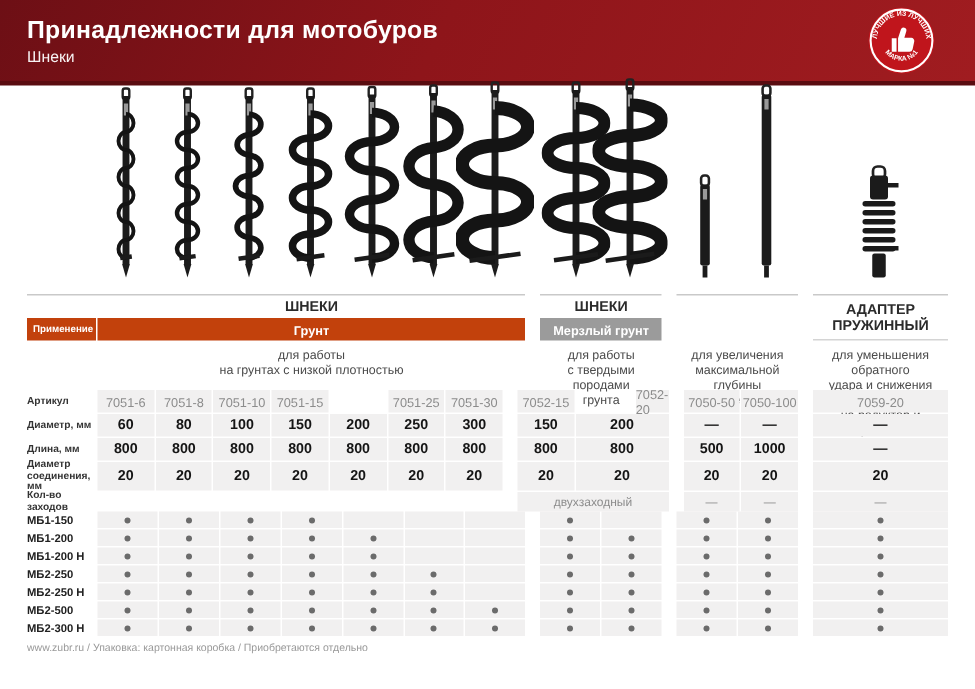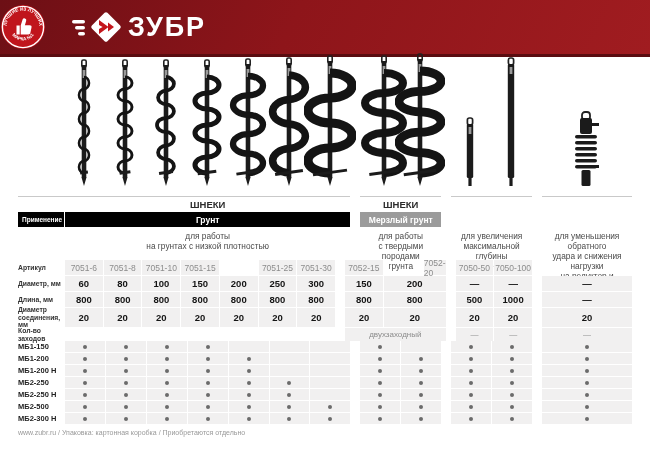--- a/index.html
+++ b/index.html
@@ -27,21 +27,21 @@
     grid-template-columns: 46px repeat(7, 1fr) 8px 1fr 1fr 8px 1fr 1fr 8px 90px; }
 
   
   #hdr { grid-template-rows: 1px 13px 15px 30px; row-gap: 1px; margin-top: 1px; }
   .seg-line { background: #c9c9c9; height: 1px; align-self: start; }
   .g-title { font-size: 9.5px; font-weight: bold; color: #2b2b2b; text-align: center;
     display: flex; align-items: center; justify-content: center; white-space: pre-line; line-height: 11px; }
   .g-title.tall { border-bottom: 1px solid #d4d4d4; }
   .g-tag { color: #fff; font-size: 8.5px; font-weight: bold; display: flex;
     align-items: center; justify-content: center; }
-  .g-tag.dark { background: #000000; }
+  .g-tag.dark { background: #c2410c; }
   .g-tag.gray { background: #9b9b9b; }
   .g-tag.app { justify-content: flex-start; padding-left: 4px; font-size: 6.5px; }
   .g-desc { font-size: 8.3px; color: #4a4a4a; text-align: center; white-space: pre-line;
     line-height: 10px; padding-top: 3px; }
 
   
   #spec { grid-template-rows: 15px 15px 15px 19px 13px; row-gap: 1px; margin-top: 2px; }
   .s-label { font-size: 6.8px; font-weight: bold; color: #333; display: flex; align-items: center;
     line-height: 7.5px; white-space: pre-line; }
   .cell { background: #f1f0f0; display: flex; align-items: center; justify-content: center; }
@@ -55,47 +55,40 @@
   #compat { grid-template-rows: repeat(7, 11px); row-gap: 1px; }
   .c-model { font-size: 7.5px; font-weight: bold; color: #222; display: flex; align-items: center; }
   .c-dot { width: 4px; height: 4px; border-radius: 50%; background: #6b6b6b; }
 
   .footer { font-size: 7px; color: #999; margin: 5px 0 0 18px; }
 </style>
 </head>
 <body>
 
 <header class="banner">
+  <div class="banner-titles">
+    <h1>Принадлежности для мотобуров</h1>
+    <div class="banner-sub">Шнеки</div>
+  </div>
   <div class="badge">
     <svg viewBox="0 0 46 46" width="46" height="46">
       <circle cx="23" cy="23" r="22" fill="#c0151c"></circle>
       <circle cx="23" cy="23" r="20.6" fill="none" stroke="#fff" stroke-width="1.4"></circle>
       <defs>
         <path id="arcT" d="M 6.5 23 A 16.5 16.5 0 0 1 39.5 23"></path>
         <path id="arcB" d="M 9.5 23 A 13.5 13.5 0 0 0 36.5 23"></path>
       </defs>
       <text font-size="4.6" fill="#fff" font-weight="bold" font-family="Liberation Sans, sans-serif">
         <textPath id="badgeTopText" href="#arcT" startOffset="50%" text-anchor="middle">ЛУЧШИЕ ИЗ ЛУЧШИХ</textPath>
       </text>
       <text font-size="4.6" fill="#fff" font-weight="bold" font-family="Liberation Sans, sans-serif">
         <textPath id="badgeBottomText" href="#arcB" startOffset="50%" text-anchor="middle">МАРКА №1</textPath>
       </text>
       <path fill="#fff" d="M16.5 21.5 h3.2 v9 h-3.2 z M20.7 30.5 h7.6 a2.1 2.1 0 0 0 2.1-1.7 l1.1-5.2 a2 2 0 0 0 -2-2.4 h-4.6 l1.3-4.4 a1.9 1.9 0 0 0 -3.6-1.2 l-1.9 5.9 z"></path>
     </svg>
-  </div>
-  <div class="brand">
-    <svg width="52" height="34" viewBox="0 0 52 34">
-      <rect x="0" y="10" width="13" height="3.6" rx="1.8" fill="#fff"></rect>
-      <rect x="3" y="16" width="10" height="3.6" rx="1.8" fill="#fff"></rect>
-      <rect x="6" y="22" width="7" height="3.6" rx="1.8" fill="#fff"></rect>
-      <rect x="23" y="6" width="22" height="22" rx="2" fill="#fff" transform="rotate(45 34 17)"></rect>
-      <path d="M27 10 L36.5 17 L27 24 v-5 l3.6 -2 l-3.6 -2 z" fill="#c4161c"></path>
-      <path d="M36 12.5 L42 17 L36 21.5 z" fill="#c4161c"></path>
-    </svg>
-    <span class="brand-text">ЗУБР</span>
   </div>
 </header>
 
 <section class="products" id="products">
     <div class="pimg" style="left: 75px;"><svg width="18" height="128" viewBox="0 0 18 128">
     <rect x="6.8" y="1" width="4.4" height="7" rx="1.5" fill="none" stroke="#222" stroke-width="1.6"></rect>
     <rect x="6.7" y="6" width="4.6" height="112" fill="#1b1b1b"></rect>
     <rect x="7.6" y="11" width="2.8" height="8" fill="#9a9a9a"></rect>
     <path d="M 9 18.0 A 5 6.0 0 0 1 9 30.0 M 9 30.0 A 5 6.0 0 0 0 9 42.0 M 9 42.0 A 5 6.0 0 0 1 9 54.0 M 9 54.0 A 5 6.0 0 0 0 9 66.0 M 9 66.0 A 5 6.0 0 0 1 9 78.0 M 9 78.0 A 5 6.0 0 0 0 9 90.0 M 9 90.0 A 5 6.0 0 0 1 9 102.0 M 9 102.0 A 5 6.0 0 0 0 9 114.0 " fill="none" stroke="#141414" stroke-width="2.6"></path>
     <rect x="5.1" y="112" width="7.800000000000001" height="3" fill="#1b1b1b" transform="rotate(-8 9 113.5)"></rect>
@@ -203,20 +196,22 @@
       <div class="g-title" style="grid-area: 2 / 10 / auto / 12;">ШНЕКИ</div>
       <div class="g-tag gray" style="grid-area: 3 / 10 / auto / 12;">Мерзлый грунт</div>
       <div class="g-desc" style="grid-area: 4 / 10 / auto / 12;">для работы
 с твердыми породами
 грунта</div>
       <div class="seg-line" style="grid-area: 1 / 13 / auto / 15;"></div>
       <div class="g-desc" style="grid-area: 4 / 13 / auto / 15;">для увеличения
 максимальной глубины
 бурения</div>
       <div class="seg-line" style="grid-area: 1 / 16 / auto / 17;"></div>
+      <div class="g-title tall" style="grid-area: 2 / 16 / 4 / 17;">АДАПТЕР
+ПРУЖИННЫЙ</div>
       <div class="g-desc" style="grid-area: 4 / 16 / auto / 17;">для уменьшения обратного
 удара и снижения нагрузки
 на редуктор и сцепление</div>
       <div class="g-tag dark app" style="grid-area: 3 / 1 / auto / 2;">Применение</div>
     </div>
   <div class="grid" id="spec">
       <div class="s-label" style="grid-area: 1 / 1 / auto / 2;">Артикул</div>
       <div class="s-label" style="grid-area: 2 / 1 / auto / 2;">Диаметр, мм</div>
       <div class="s-label" style="grid-area: 3 / 1 / auto / 2;">Длина, мм</div>
       <div class="s-label" style="grid-area: 4 / 1 / auto / 2;">Диаметр
@@ -262,20 +257,21 @@
       <div class="cell v-article" style="grid-area: 1 / 13 / auto / 14;">7050-50</div>
       <div class="cell v-bold" style="grid-area: 2 / 13 / auto / 14;">—</div>
       <div class="cell v-bold" style="grid-area: 3 / 13 / auto / 14;">500</div>
       <div class="cell v-bold" style="grid-area: 4 / 13 / auto / 14;">20</div>
       <div class="cell v-starts" style="grid-area: 5 / 13 / auto / 14;">—</div>
       <div class="cell v-article" style="grid-area: 1 / 14 / auto / 15;">7050-100</div>
       <div class="cell v-bold" style="grid-area: 2 / 14 / auto / 15;">—</div>
       <div class="cell v-bold" style="grid-area: 3 / 14 / auto / 15;">1000</div>
       <div class="cell v-bold" style="grid-area: 4 / 14 / auto / 15;">20</div>
       <div class="cell v-starts" style="grid-area: 5 / 14 / auto / 15;">—</div>
+      <div class="cell v-article" style="grid-area: 1 / 16 / auto / 17;">7059-20</div>
       <div class="cell v-bold" style="grid-area: 2 / 16 / auto / 17;">—</div>
       <div class="cell v-bold" style="grid-area: 3 / 16 / auto / 17;">—</div>
       <div class="cell v-bold" style="grid-area: 4 / 16 / auto / 17;">20</div>
       <div class="cell v-starts" style="grid-area: 5 / 16 / auto / 17;">—</div>
     </div>
   <div class="grid" id="compat">
       <div class="c-model" style="grid-area: 1 / 1 / auto / 2;">МБ1-150</div>
       <div class="cell" style="grid-area: 1 / 2 / auto / 3;">
         <span class="c-dot"></span>
       </div>

